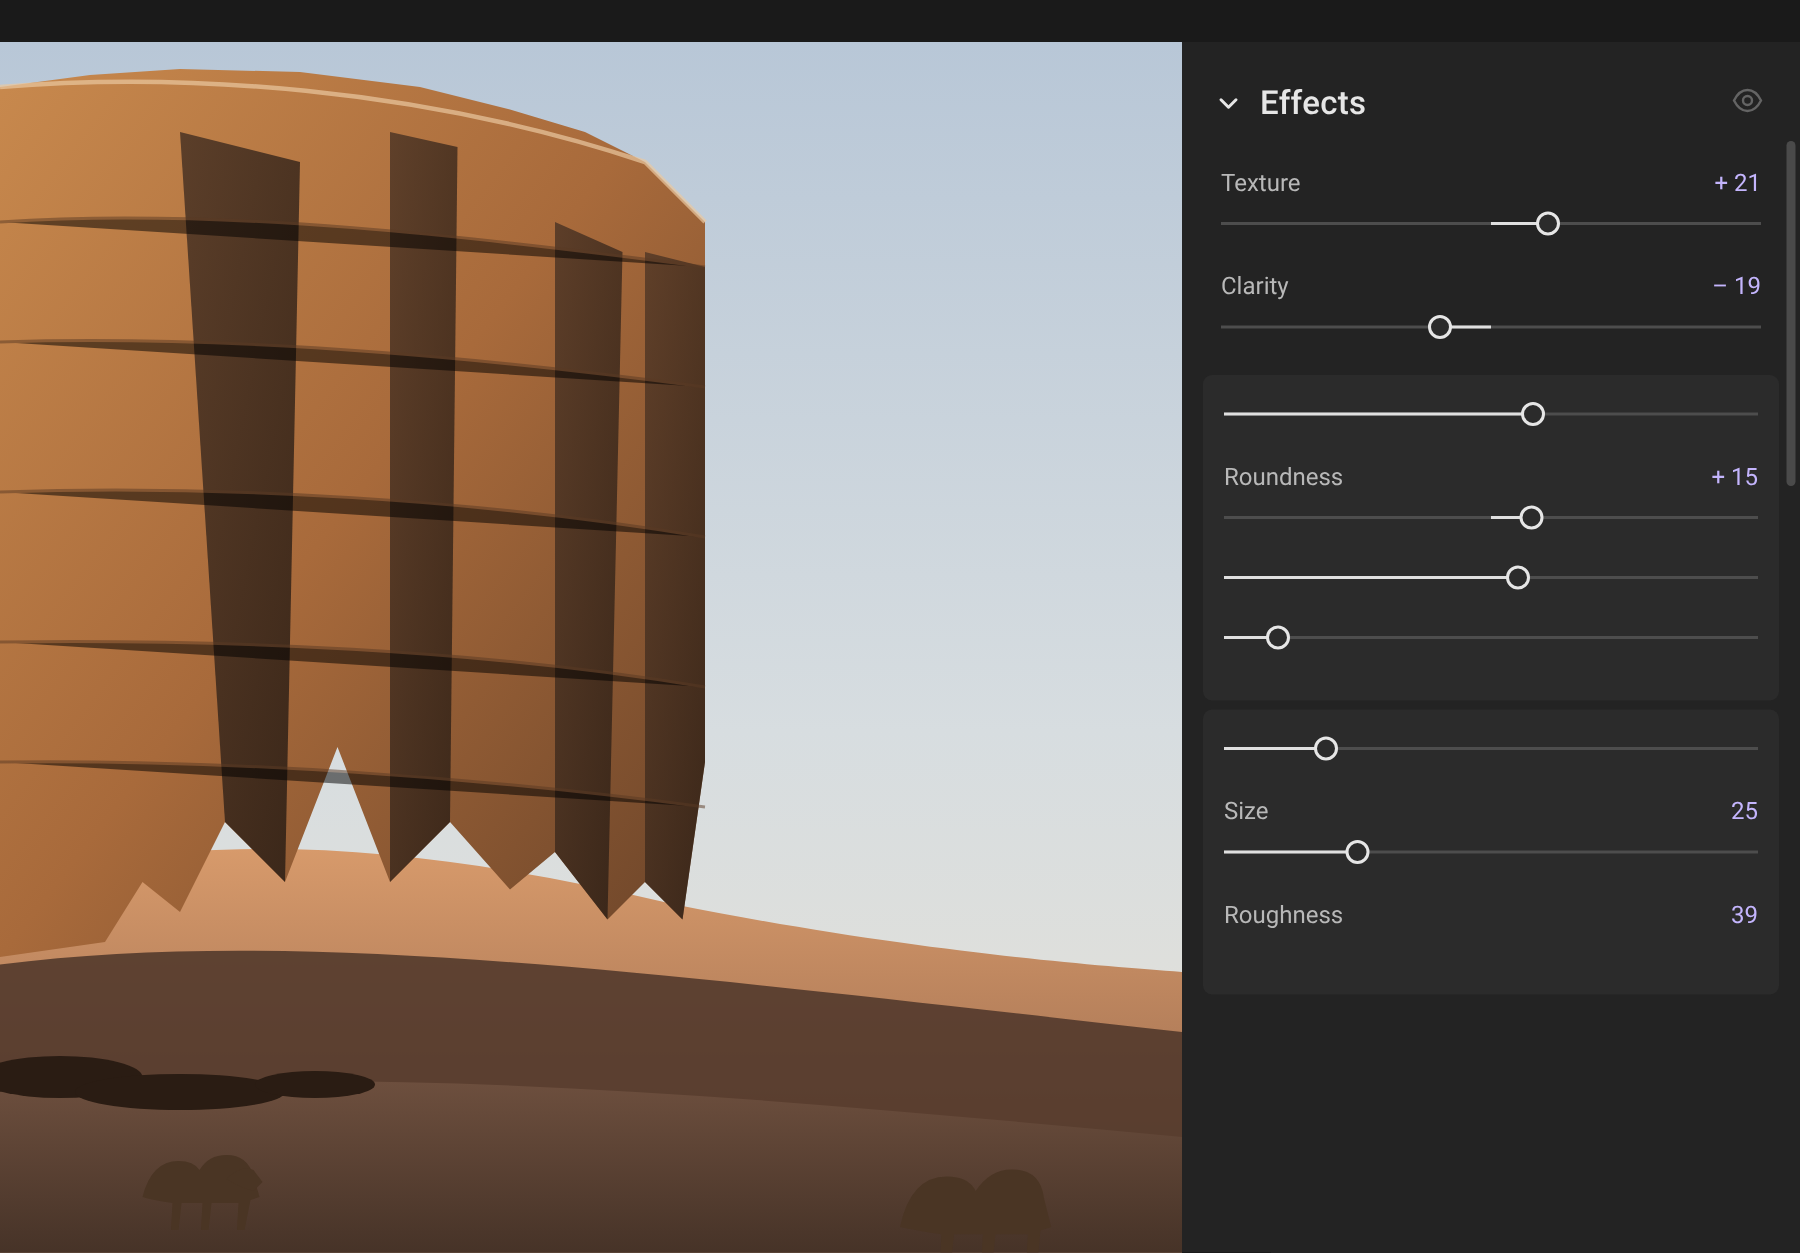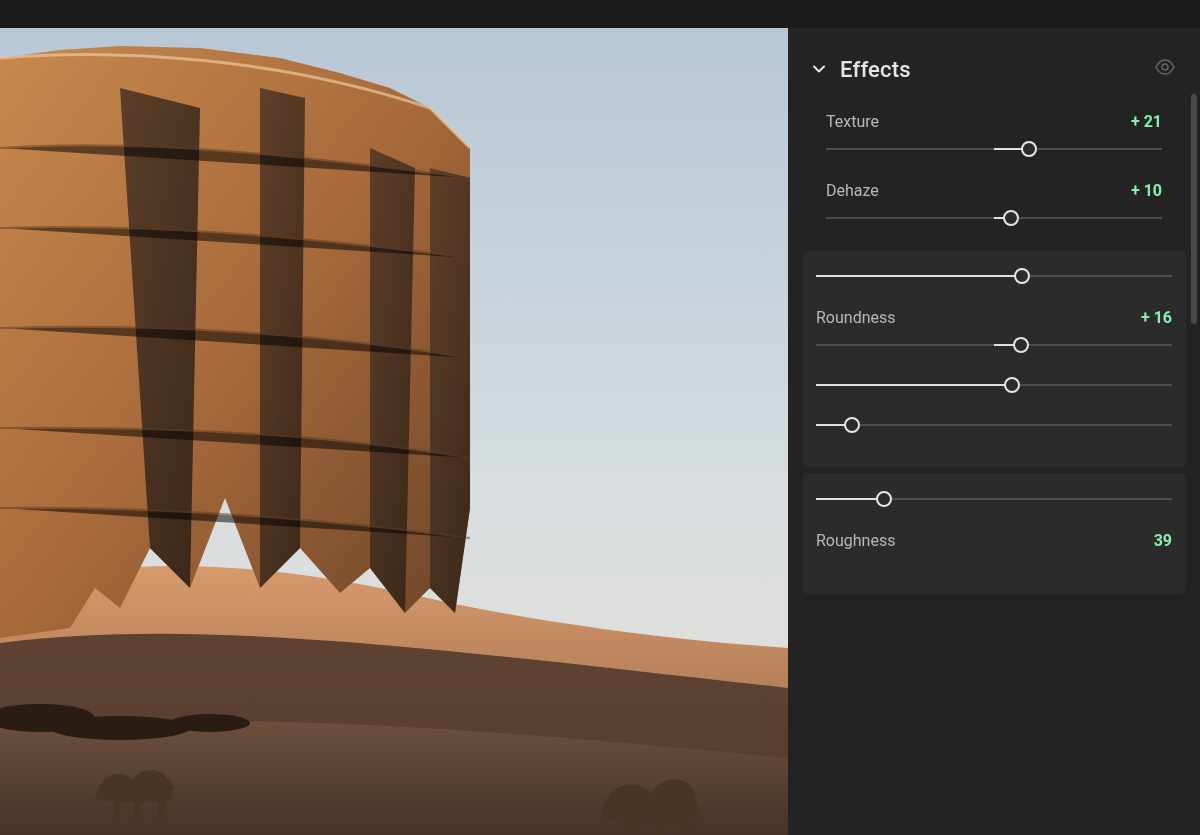--- a/index.html
+++ b/index.html
@@ -5,26 +5,26 @@
 html,body{margin:0;padding:0;width:1200px;height:835px;overflow:hidden;background:#1a1a1a;font-family:-apple-system,"Segoe UI",Roboto,Arial,sans-serif;}
 .app{display:flex;width:1200px;height:835px;margin-top:28px;}
 .canvas{width:788px;height:835px;position:relative;overflow:hidden;background:#000;}
 .canvas svg{display:block;}
 .panel{flex:1;background:#232323;color:#cfcfcf;display:flex;flex-direction:column;overflow:hidden;position:relative;}
 .panel-scroll{padding:18px 0 0 0;}
 .panel-header{display:flex;align-items:center;padding:10px 24px 24px 24px;}
 .panel-header .chev{margin-right:14px;display:flex;align-items:center;}
 .panel-header .title{font-size:22px;color:#e6e6e6;font-weight:500;letter-spacing:.2px;}
 .panel-header .eye{margin-left:auto;opacity:.55;}
-.section{padding:0 34px;}
+.section{padding:0 22px;}
 .section.sub{background:#2b2b2b;border-radius:6px;margin:6px 14px 6px 14px;padding:12px 10px 16px 10px;}
 .slider-row{padding:6px 4px 18px 4px;}
 .slider-top{display:flex;align-items:center;justify-content:space-between;margin-bottom:10px;}
 .slider-label{font-size:16px;color:#b8b8b8;}
-.slider-value{font-size:16px;color:#86efac;display:flex;align-items:center;gap:6px;font-weight:bold;}
+.slider-value{font-size:16px;color:#c4b5fd;display:flex;align-items:center;gap:6px;}
 .caret{opacity:.7;display:inline-flex;}
 .slider-track{position:relative;height:16px;}
 .track-line{position:absolute;left:0;right:0;top:50%;height:2px;background:#4d4d4d;transform:translateY(-50%);}
 .track-fill{position:absolute;top:50%;height:2px;background:#e0e0e0;transform:translateY(-50%);}
 .thumb{position:absolute;top:50%;width:16px;height:16px;border-radius:50%;background:#2b2b2b;border:2.5px solid #e6e6e6;transform:translate(-50%,-50%);box-sizing:border-box;}
 .scrollbar{position:absolute;right:3px;top:66px;width:6px;height:230px;background:#4a4a4a;border-radius:3px;}
 </style>
 </head>
 <body>
 
@@ -129,45 +129,45 @@
               </span>
             </div>
             <div class="slider-track">
               <div class="track-line"></div>
               <div class="track-fill" style="left: 50%; width: 10.5%;"></div>
               <div class="thumb" style="left: 60.5%;"></div>
             </div>
           </div>
           <div class="slider-row">
             <div class="slider-top">
-              <span class="slider-label">Dehaze</span>
-              <span class="slider-value">
-                <span>+ 10</span>
-              </span>
-            </div>
-            <div class="slider-track">
-              <div class="track-line"></div>
-              <div class="track-fill" style="left: 50%; width: 5%;"></div>
-              <div class="thumb" style="left: 55%;"></div>
+              <span class="slider-label">Clarity</span>
+              <span class="slider-value">
+                <span>– 19</span>
+              </span>
+            </div>
+            <div class="slider-track">
+              <div class="track-line"></div>
+              <div class="track-fill" style="left: 40.5%; width: 9.5%;"></div>
+              <div class="thumb" style="left: 40.5%;"></div>
             </div>
           </div>
         </div>
       <div id="group-vignette" class="section sub">
           <div class="slider-row">
             <div class="slider-track">
               <div class="track-line"></div>
               <div class="track-fill" style="left: 0%; width: 58%;"></div>
               <div class="thumb" style="left: 58%;"></div>
             </div>
           </div>
           <div class="slider-row">
             <div class="slider-top">
               <span class="slider-label">Roundness</span>
               <span class="slider-value">
-                <span>+ 16</span>
+                <span>+ 15</span>
               </span>
             </div>
             <div class="slider-track">
               <div class="track-line"></div>
               <div class="track-fill" style="left: 50%; width: 7.5%;"></div>
               <div class="thumb" style="left: 57.5%;"></div>
             </div>
           </div>
           <div class="slider-row">
             <div class="slider-track">
@@ -183,20 +183,33 @@
               <div class="thumb" style="left: 10%;"></div>
             </div>
           </div>
         </div>
       <div id="group-grain" class="section sub">
           <div class="slider-row">
             <div class="slider-track">
               <div class="track-line"></div>
               <div class="track-fill" style="left: 0%; width: 19%;"></div>
               <div class="thumb" style="left: 19%;"></div>
+            </div>
+          </div>
+          <div class="slider-row">
+            <div class="slider-top">
+              <span class="slider-label">Size</span>
+              <span class="slider-value">
+                <span>25</span>
+              </span>
+            </div>
+            <div class="slider-track">
+              <div class="track-line"></div>
+              <div class="track-fill" style="left: 0%; width: 25%;"></div>
+              <div class="thumb" style="left: 25%;"></div>
             </div>
           </div>
           <div class="slider-row">
             <div class="slider-top">
               <span class="slider-label">Roughness</span>
               <span class="slider-value">
                 <span>39</span>
               </span>
             </div>
           </div>

